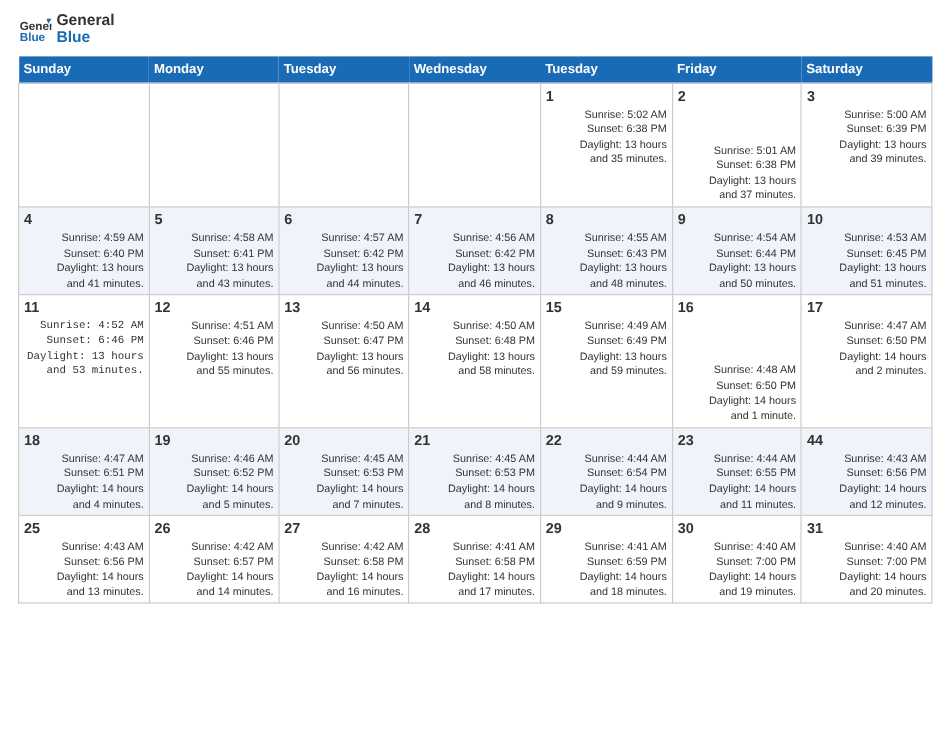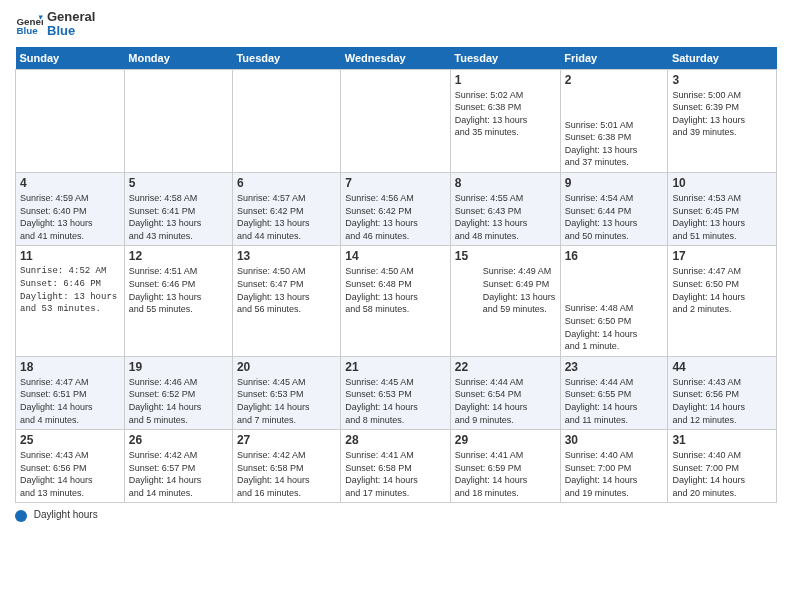--- a/index.html
+++ b/index.html
@@ -81,20 +81,21 @@
       font-size: 12px;
       font-weight: bold;
       color: #333;
       display: block;
       margin-bottom: 2px;
     }
     .day-info {
       color: #333;
       font-size: 9px;
       line-height: 1.4;
+      text-align: right;
     }
     .empty-cell {
       background: #fff !important;
     }
     .footer {
       margin-top: 6px;
       font-size: 10px;
       color: #333;
       text-align: left;
     }
@@ -369,17 +370,13 @@
             <span class="day-num">31</span>
             <div class="day-info" style="white-space: pre-line;">Sunrise: 4:40 AM
 Sunset: 7:00 PM
 Daylight: 14 hours
 and 20 minutes.</div>
           </td>
         </tr>
       </tbody>
   </table>
 
-  <div class="footer">
-    <span class="footer-dot"></span>
-    <span>Daylight hours</span>
-  </div>
 </div>
 
 </body></html>

